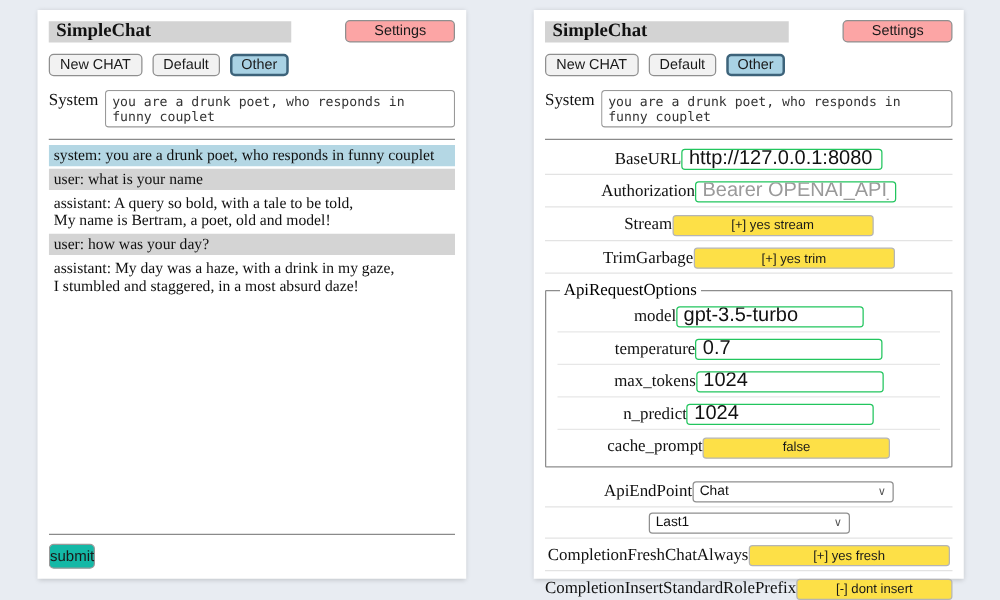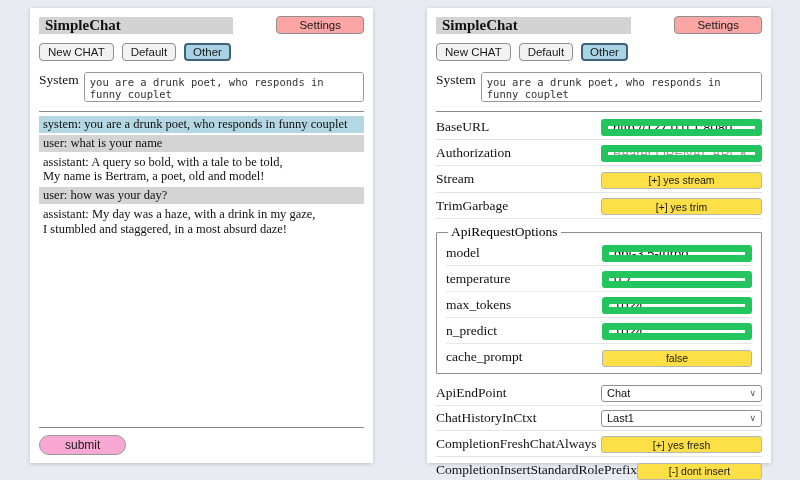--- a/index.html
+++ b/index.html
@@ -48,27 +48,27 @@
     font-size:12.5px; line-height:1.18; padding:1px 4px; margin-bottom:2px;
     white-space:pre-line; color:#101010;
   }
   .msg.system { background:#b4d7e4; }
   .msg.user { background:#d4d4d4; }
   .msg.assistant { background:transparent; }
 
   
   .settings-area { flex:1; margin-top:2px; }
   .set-row {
-    display:flex; align-items:center; justify-content:space-between;
+    display:flex; align-items:center; justify-content:center;
     padding:4px 0 3px; border-bottom:1px solid #e3e3e3;
   }
   .ctl { width:161px; }
   .txt-input {
     width:100%; height:17px; font-family:"Liberation Sans", sans-serif;
-    font-size:13px; color:#111; border:7px solid #22c55e; border-radius:3px;
+    font-size:16px; color:#111; border:1px solid #22c55e; border-radius:3px;
     padding:1px 5px; outline:none; background:#fff;
   }
   .txt-input::placeholder { color:#9a9a9a; }
   .wide-btn {
     width:100%; height:17px; padding:0; border:1px solid #b5b5b5;
     border-radius:3px; background:#fde047; font-size:10.5px;
   }
   .sel {
     width:100%; height:17px; background:#fff; border:1px solid #8f8f8f;
     border-radius:3px; font-family:"Liberation Sans", sans-serif; font-size:11px;
@@ -84,21 +84,21 @@
   legend { font-size:13.5px; padding:0 3px; margin-left:2px; }
   fieldset .ctl { width:150px; }
   fieldset .set-row { border-bottom:1px solid #e7e7e7; }
   fieldset .set-row:last-child { border-bottom:none; }
 
   
   .query-block { margin-top:auto; }
   .query-row { display:flex; align-items:stretch; gap:8px; margin-top:7px; }
   .query-input { flex:1; height:27px; }
   .query-input.focused { border:2px solid #d9a24a; }
-  .submit-btn { font-size:12px; padding:2px 25px; background:#f9a8d4; border-color:#999;border-radius:11px; }
+  .submit-btn { font-size:12px; padding:2px 0; background:#14b8a6; border-color:#999; }
 </style>
 </head>
 <body>
 
 <div class="stage">
 
   <div class="panel left">
 
     <div class="title-row">
       <div class="titlebar">SimpleChat</div>
@@ -211,21 +211,20 @@
         <span class="label">ApiEndPoint</span>
         <div class="ctl">
           <div class="sel">
             <span>Chat</span>
             <span class="chev">∨</span>
           </div>
         </div>
       </div>
 
       <div class="set-row">
-        <span class="label">ChatHistoryInCtxt</span>
         <div class="ctl">
           <div class="sel">
             <span>Last1</span>
             <span class="chev">∨</span>
           </div>
         </div>
       </div>
 
       <div class="set-row">
         <span class="label">CompletionFreshChatAlways</span>

